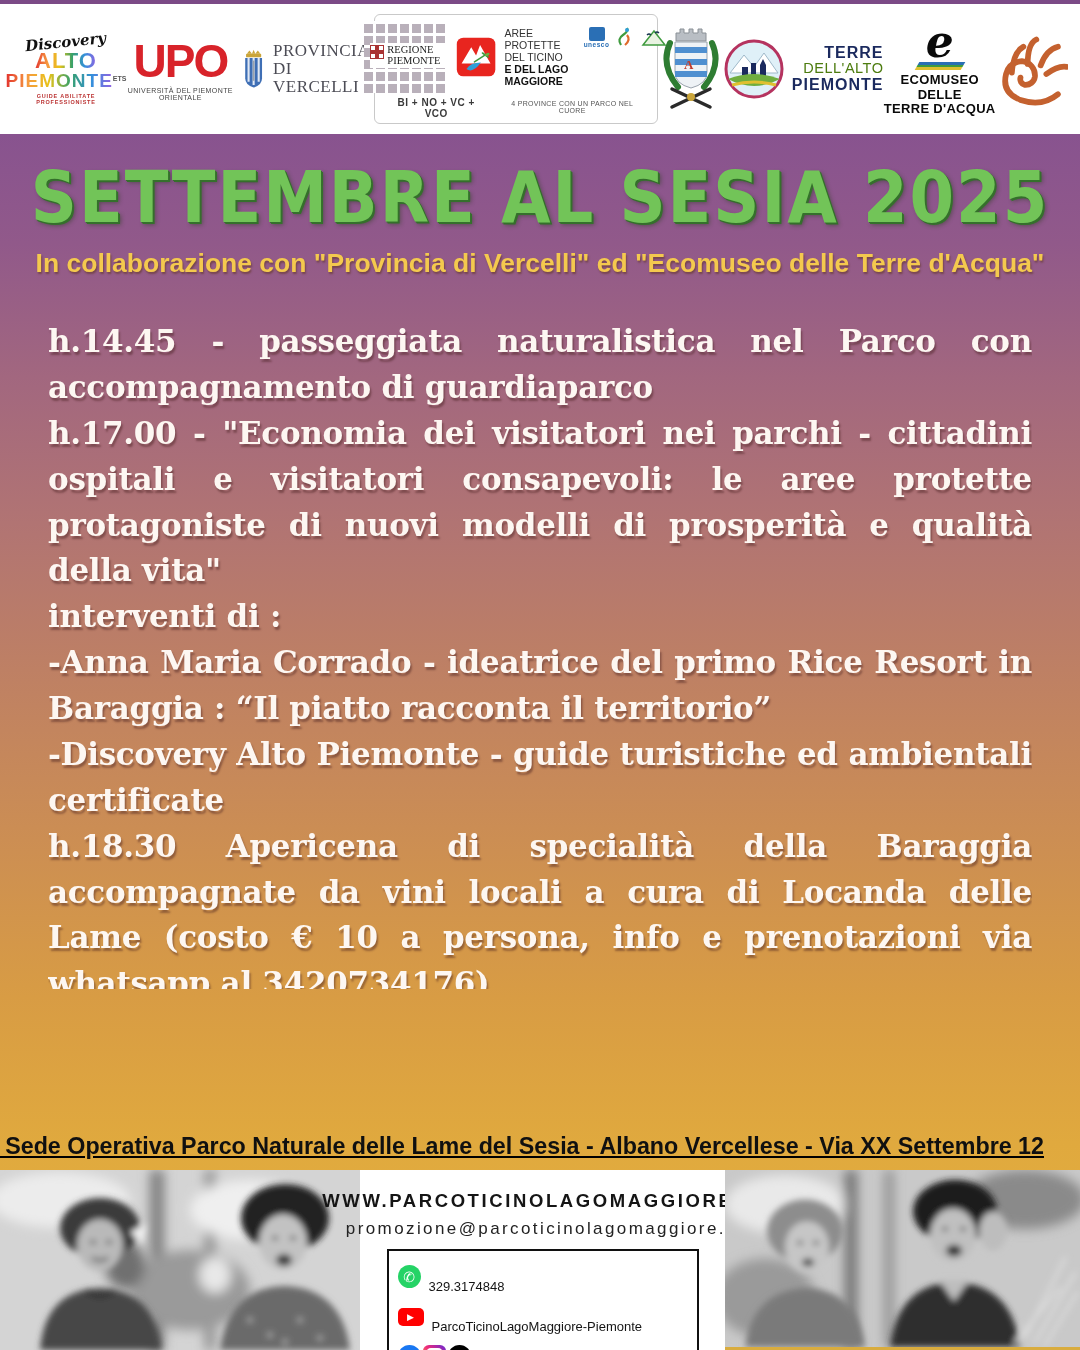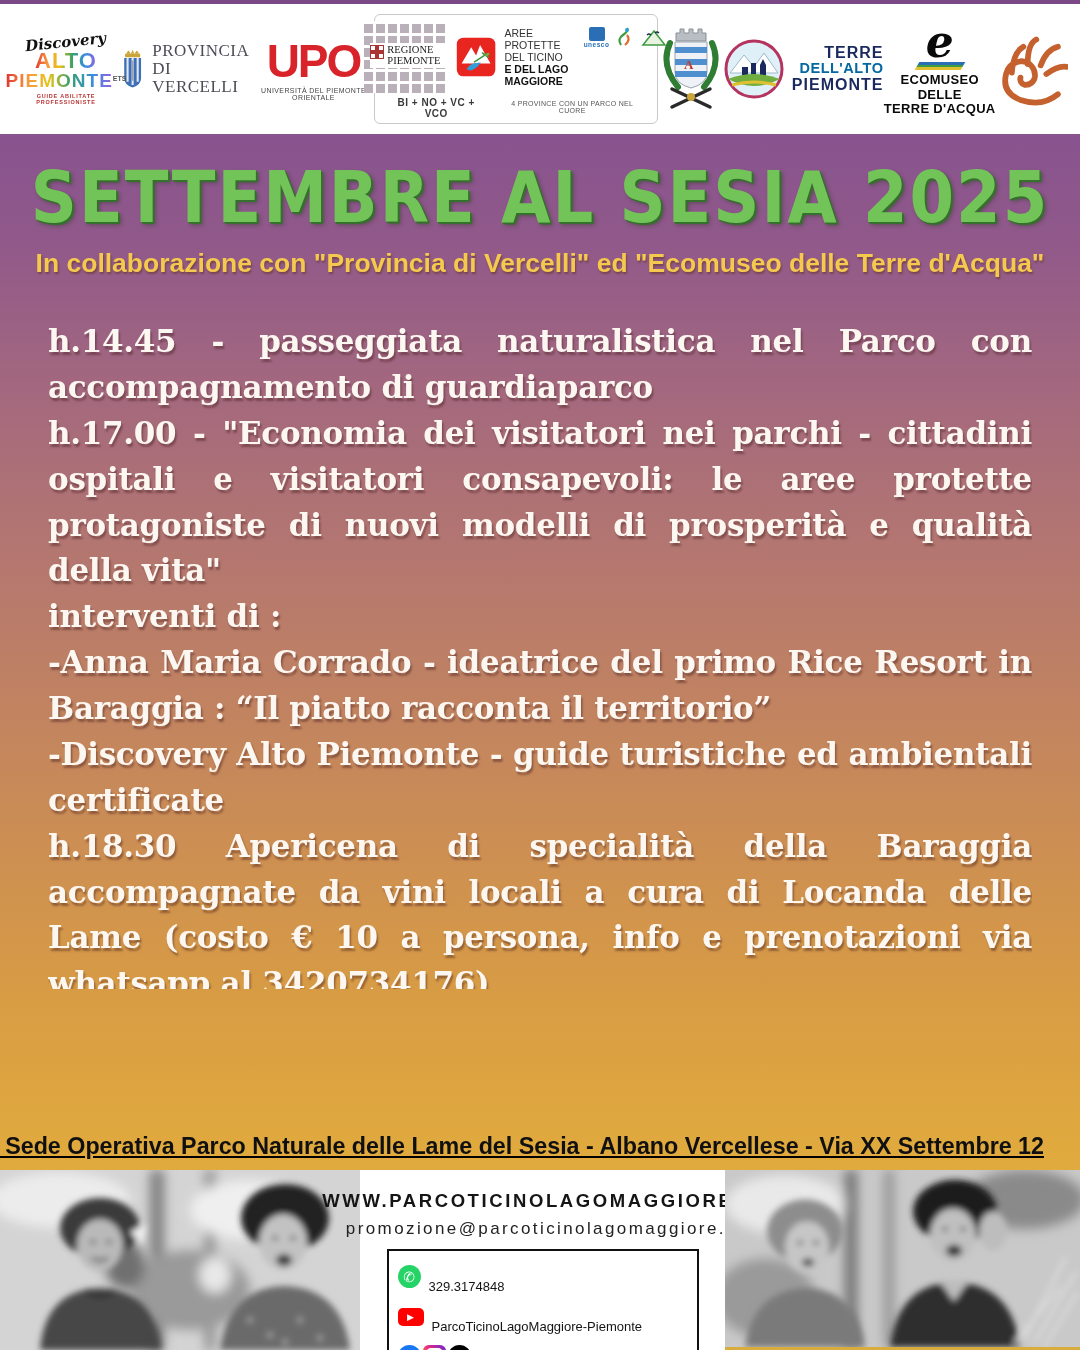--- a/index.html
+++ b/index.html
@@ -55,21 +55,21 @@
   .unesco .sq{width:16px;height:14px;background:#2a6fb5;border-radius:2px;}
   .unesco .u{font-size:6.5px;color:#2a6fb5;font-weight:700;letter-spacing:.5px;}
   .apfoot{display:flex;align-items:baseline;gap:10px;margin-top:4px;justify-content:center;width:100%;}
   .apfoot .prv{font-size:10px;font-weight:700;color:#3a3a3a;letter-spacing:.5px;}
   .apfoot .tag{font-size:7px;color:#555;letter-spacing:.3px;}
 
   
   .terre{flex-direction:row;gap:8px;}
   .terre .ttxt{text-align:right;line-height:1.05;}
   .terre .t1,.terre .t3{font-size:16px;font-weight:900;color:#1b2a5e;letter-spacing:1px;}
-  .terre .t2{font-size:14.5px;font-weight:700;color:#0369a1;letter-spacing:.5px;}
+  .terre .t2{font-size:14.5px;font-weight:400;color:#4d7c0f;letter-spacing:.5px;}
 
   
   .eco{width:140px;}
   .eco .emark{font-family:"DejaVu Serif",serif;font-style:italic;font-weight:700;font-size:44px;color:#0a0a0a;line-height:.9;}
   .eco .stripes{width:46px;height:8px;margin:1px 0 3px;background:linear-gradient(180deg,#2a6fb5 0 33%,#3f9b3f 33% 66%,#e0c030 66% 100%);transform:skewX(-30deg);}
   .eco .etxt{font-size:13px;font-weight:800;color:#0a0a0a;line-height:1.1;letter-spacing:.3px;}
 
   
   .bodybg{position:absolute;top:134px;left:0;right:0;bottom:0;
     background:linear-gradient(180deg,
@@ -132,37 +132,37 @@
     <div class="logo discovery">
       <div class="mapblob"></div>
       <div class="script">Discovery</div>
       <div class="rainbow l1">ALTO</div>
       <div>
         <span class="rainbow l2">PIEMONTE</span><span class="ets">ETS</span>
       </div>
       <div class="sub">GUIDE ABILITATE PROFESSIONISTE</div>
     </div>
 
+    <div class="logo upo">
+      <div class="acr">UPO</div>
+      <div class="sub">UNIVERSITÀ DEL PIEMONTE ORIENTALE</div>
+    </div>
+
     <div class="logo prov">
       <svg width="30" height="48" viewBox="0 0 30 48">
         <path d="M7 6 l3 -4 3 4 2 -5 2 5 3 -4 3 4 z" fill="#caa53a"></path>
         <rect x="6" y="6" width="18" height="4" rx="1" fill="#caa53a"></rect>
         <path d="M5 11 h20 v24 q0 8 -10 11 q-10 -3 -10 -11 z" fill="#3f6fb5"></path>
         <path d="M9 11 v28 M15 11 v32 M21 11 v28" stroke="#dfe8f5" stroke-width="2.5" fill="none"></path>
         <rect x="14" y="14" width="2" height="24" fill="#9aa3ad"></rect>
       </svg>
       <div class="txt">
         <div>PROVINCIA DI</div>
         <div>VERCELLI</div>
       </div>
-    </div>
-
-    <div class="logo upo">
-      <div class="acr">UPO</div>
-      <div class="sub">UNIVERSITÀ DEL PIEMONTE ORIENTALE</div>
     </div>
 
     <div class="logo apbox">
       <div class="aprow">
         <div class="regione">
           <div class="lbl">
             <span class="cross"></span>
             <span class="rtxt">
               <span>REGIONE</span><br>
               <span>PIEMONTE</span>

